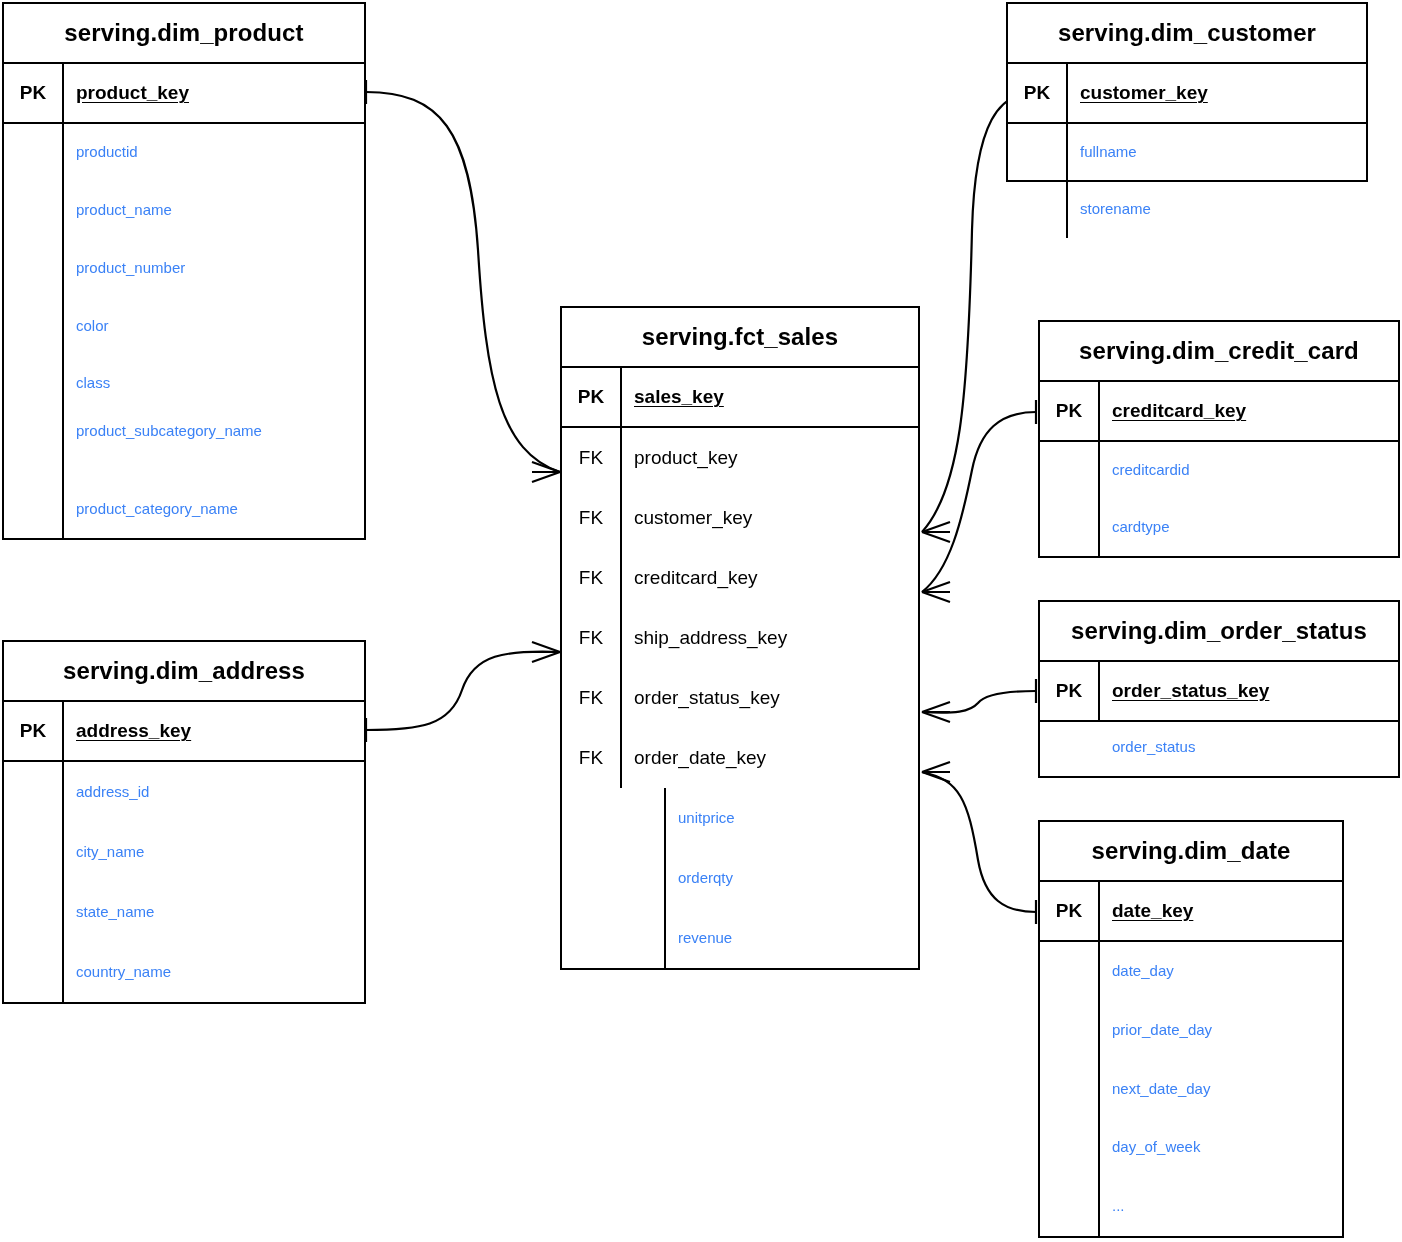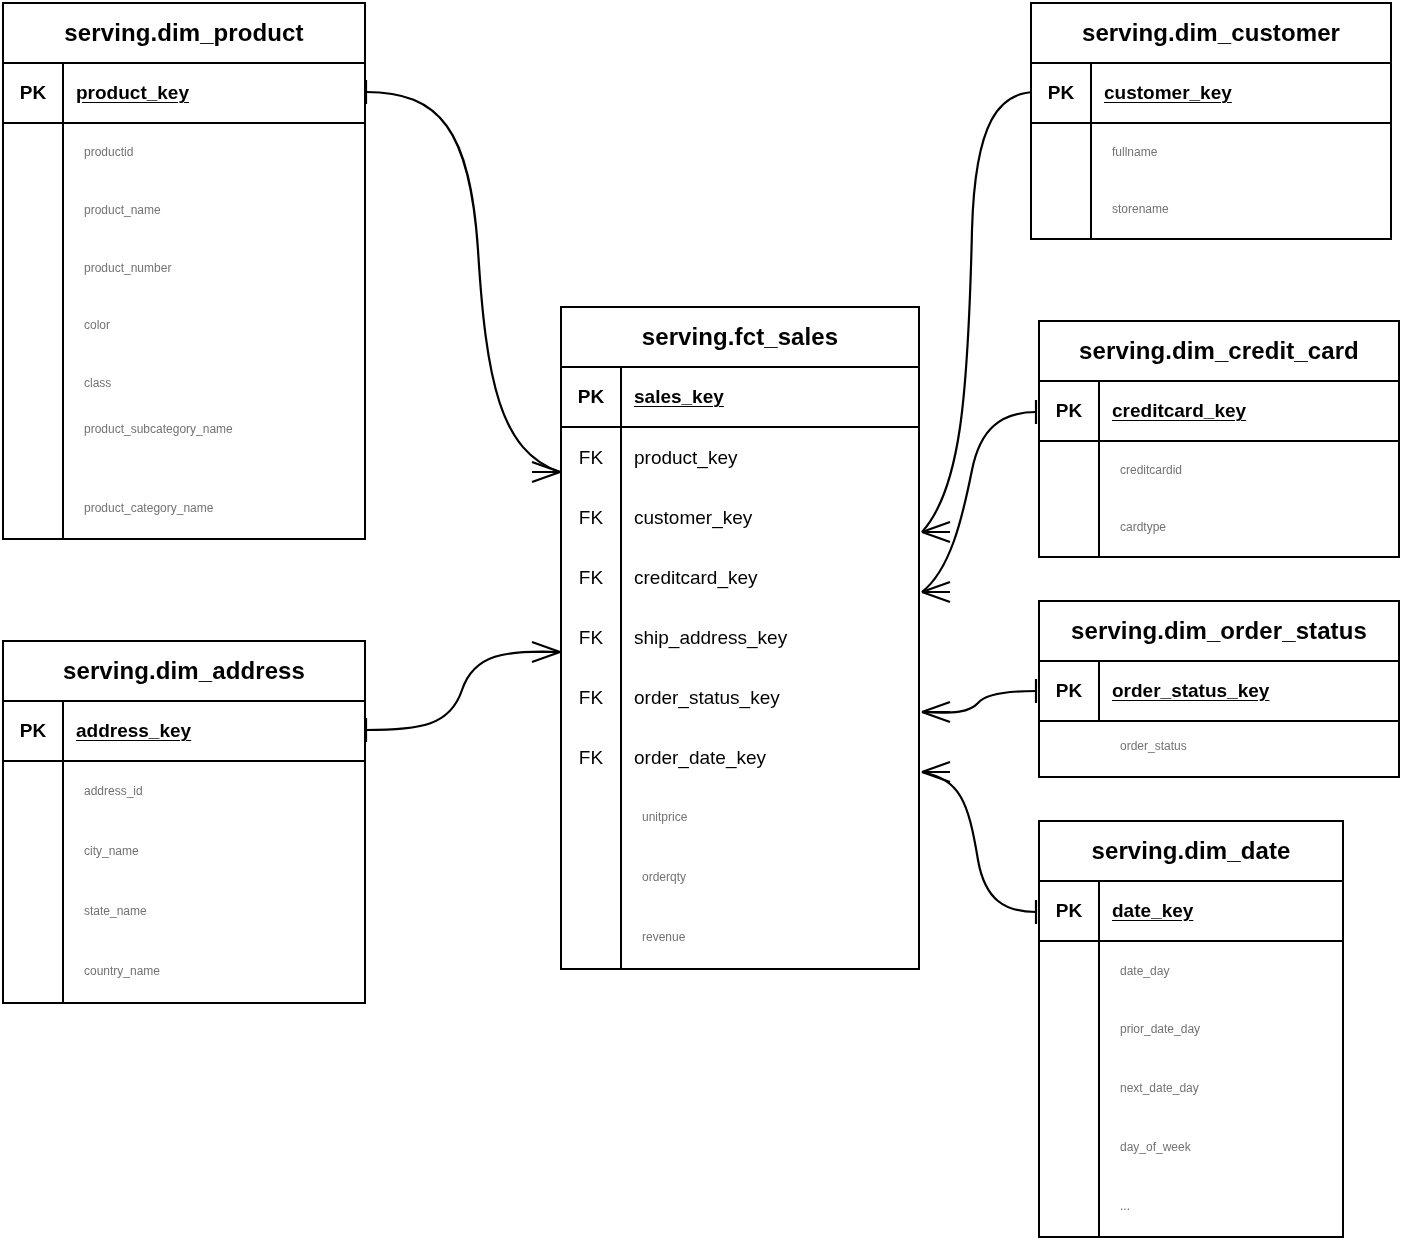--- a/index.html
+++ b/index.html
@@ -83,24 +83,24 @@
   .attrs-list {
     box-sizing: border-box;
     flex: 1 1 auto;
     display: flex;
     flex-direction: column;
   }
   .attr {
     box-sizing: border-box;
     display: flex;
     align-items: center;
-    padding-left: 20px;
+    padding-left: 12px;
     padding-right: 6px;
-    font-size: 12px;
-    color: #737373;
+    font-size: 15px;
+    color: #3b82f6;
     line-height: 1.12;
     flex: 1 1 0;
   }
   svg.links {
     position: absolute;
     left: 0;
     top: 0;
     width: 1402px;
     height: 1242px;
     pointer-events: none;
@@ -215,31 +215,31 @@
       <div class="row-name">ship_address_key</div>
     </div>
     <div class="row">
       <div class="row-key">FK</div>
       <div class="row-name">order_status_key</div>
     </div>
     <div class="row">
       <div class="row-key">FK</div>
       <div class="row-name">order_date_key</div>
     </div>
-    <div class="attrs" style="height:180px;">
+    <div class="attrs" style="height:180px;margin-left:44px;">
       <div class="attrs-gutter"></div>
       <div class="attrs-list">
         <div class="attr">unitprice</div>
         <div class="attr">orderqty</div>
         <div class="attr">revenue</div>
       </div>
     </div>
   </div>
 
-  <div class="entity" style="left:1030px; top:2px; width:362px; height:238px;">
+  <div class="entity" style="left:1006px; top:2px; width:362px; height:180px;">
     <div class="ent-title">serving.dim_customer</div>
     <div class="row pkrow">
       <div class="row-key bold">PK</div>
       <div class="row-name pk">customer_key</div>
     </div>
     <div class="attrs" style="height:114px;">
       <div class="attrs-gutter"></div>
       <div class="attrs-list">
         <div class="attr">fullname</div>
         <div class="attr">storename</div>

